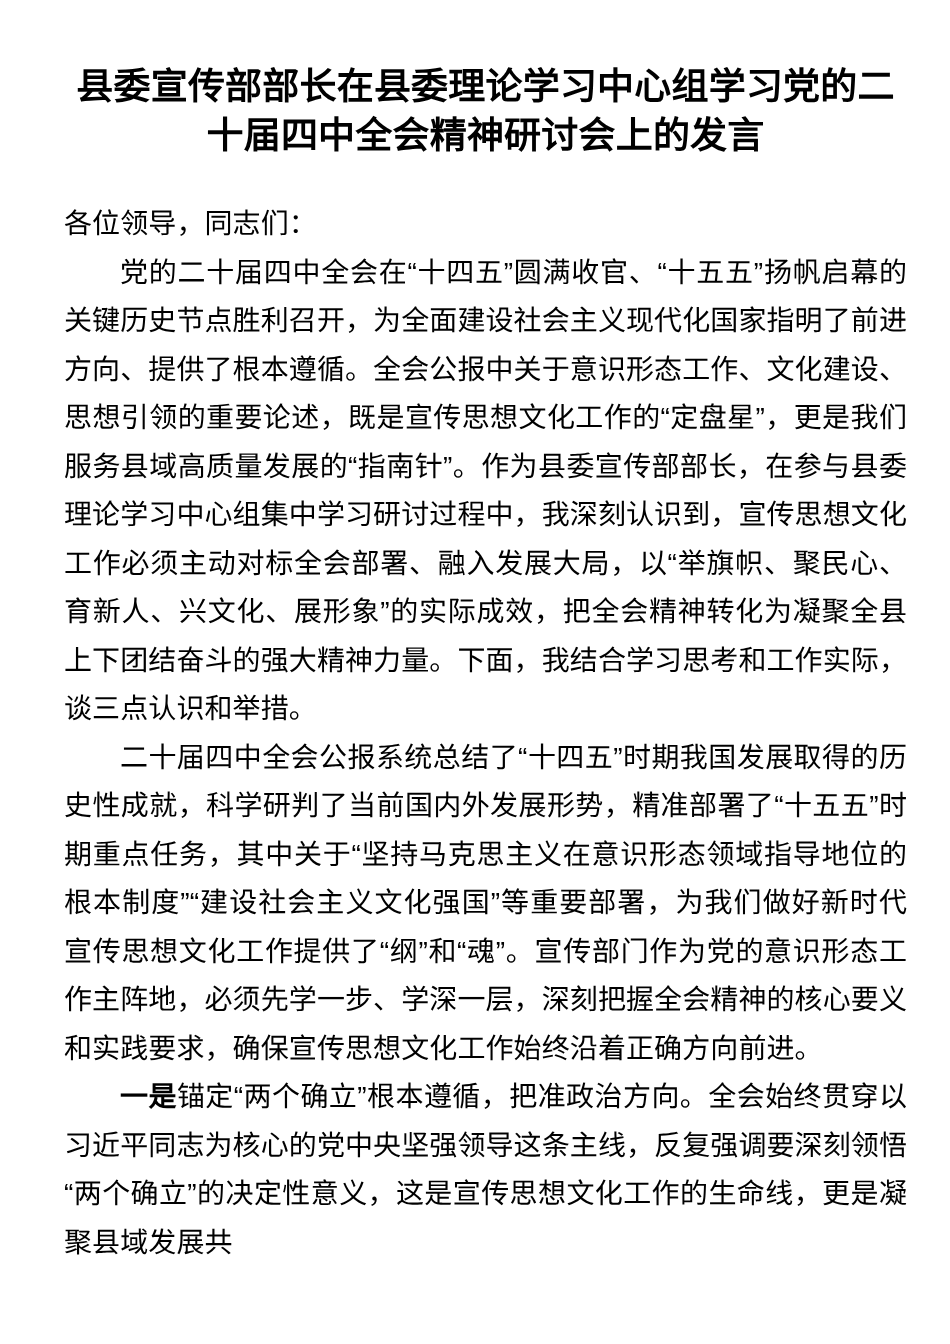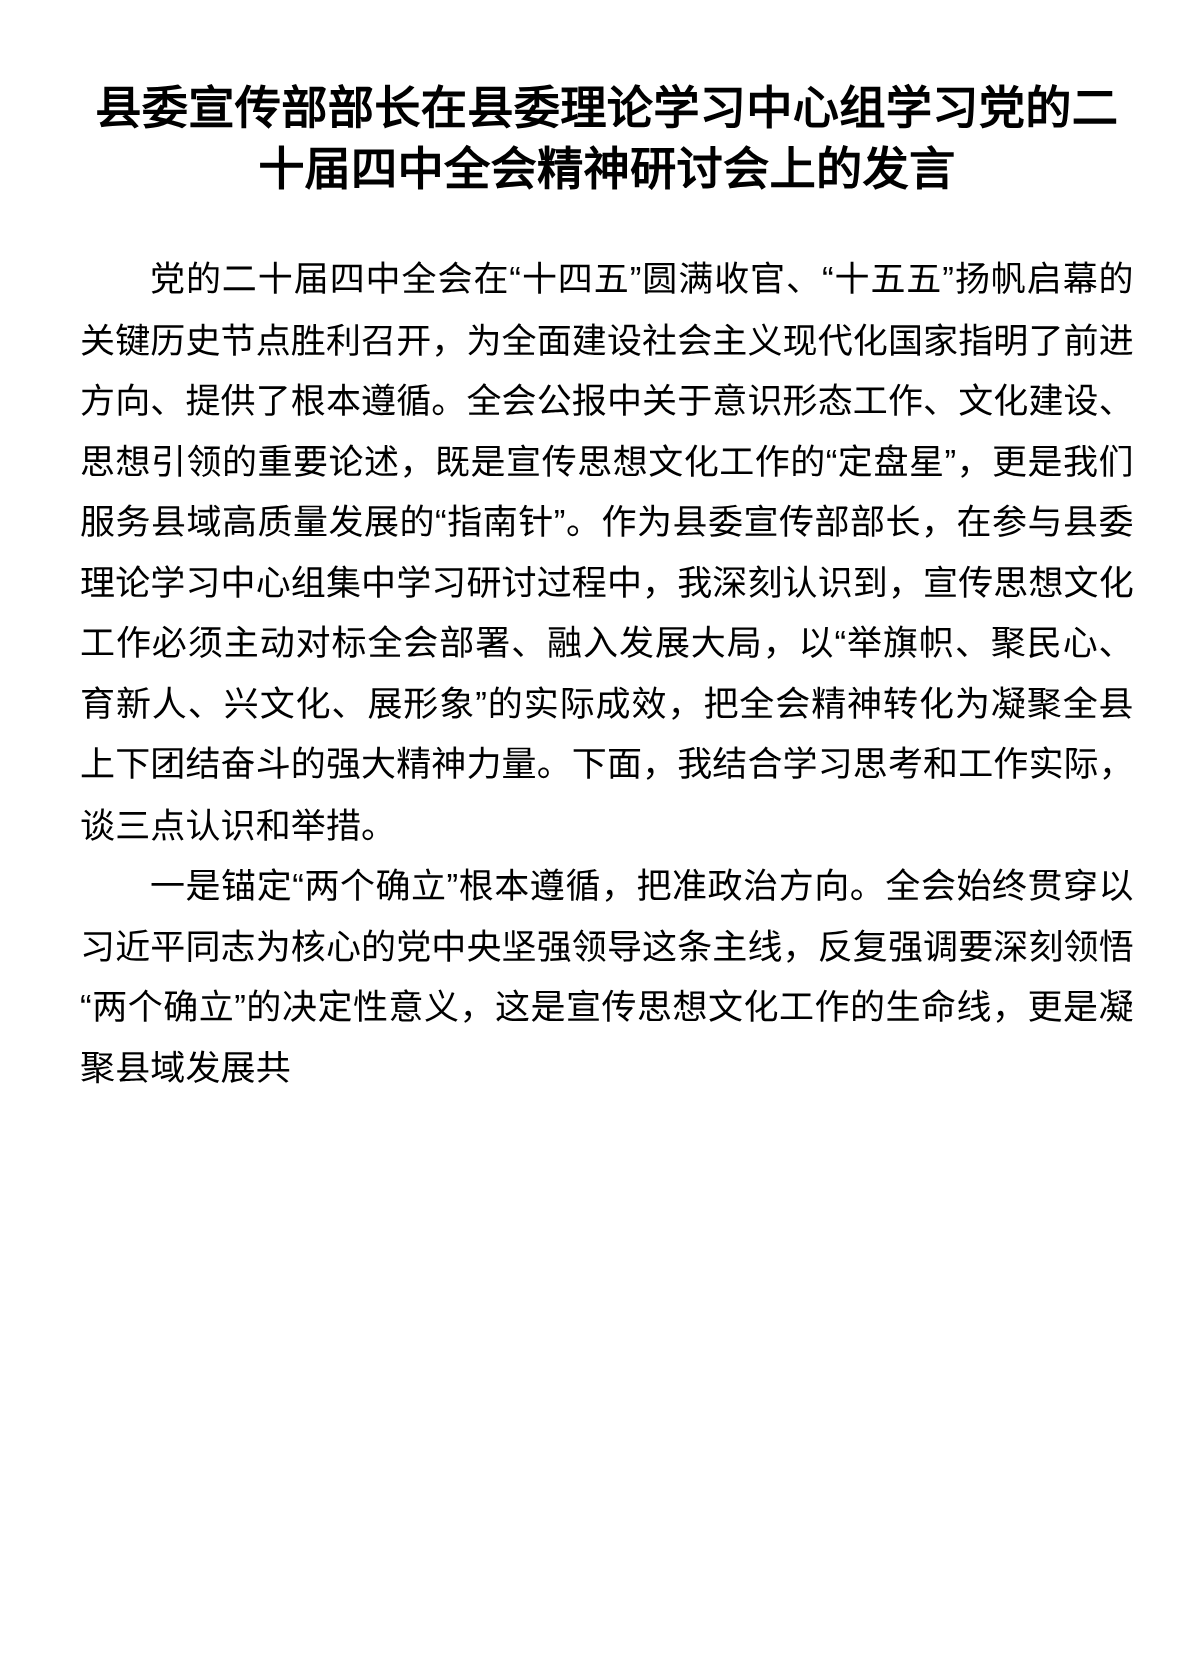--- a/index.html
+++ b/index.html
@@ -44,39 +44,41 @@
     text-align-last: left;
     margin: 0;
     color: #000000;
     word-break: break-all;
     letter-spacing: 0.1px;
   }
   .para.indent {
     text-indent: 56px;
   }
   .b {
-    font-weight: 400;
+    font-weight: 700;
   }
   .spacer-after-title {
     height: 40px;
   }
 </style>
 </head>
 <body>
 
 <div class="page">
 
   <div class="doc-body">
 
     <h1 class="doc-title">县委宣传部部长在县委理论学习中心组学习党的二十届四中全会精神研讨会上的发言</h1>
 
     <div class="spacer-after-title"></div>
 
+    <p class="para">各位领导，同志们：</p>
 
     <p class="para indent">党的二十届四中全会在“十四五”圆满收官、“十五五”扬帆启幕的关键历史节点胜利召开，为全面建设社会主义现代化国家指明了前进方向、提供了根本遵循。全会公报中关于意识形态工作、文化建设、思想引领的重要论述，既是宣传思想文化工作的“定盘星”，更是我们服务县域高质量发展的“指南针”。作为县委宣传部部长，在参与县委理论学习中心组集中学习研讨过程中，我深刻认识到，宣传思想文化工作必须主动对标全会部署、融入发展大局，以“举旗帜、聚民心、育新人、兴文化、展形象”的实际成效，把全会精神转化为凝聚全县上下团结奋斗的强大精神力量。下面，我结合学习思考和工作实际，谈三点认识和举措。</p>
 
 
+    <p class="para indent">二十届四中全会公报系统总结了“十四五”时期我国发展取得的历史性成就，科学研判了当前国内外发展形势，精准部署了“十五五”时期重点任务，其中关于“坚持马克思主义在意识形态领域指导地位的根本制度”“建设社会主义文化强国”等重要部署，为我们做好新时代宣传思想文化工作提供了“纲”和“魂”。宣传部门作为党的意识形态工作主阵地，必须先学一步、学深一层，深刻把握全会精神的核心要义和实践要求，确保宣传思想文化工作始终沿着正确方向前进。</p>
 
     <p class="para indent"><span class="b">一是</span><span>锚定“两个确立”根本遵循，把准政治方向。全会始终贯穿以习近平同志为核心的党中央坚强领导这条主线，反复强调要深刻领悟“两个确立”的决定性意义，这是宣传思想文化工作的生命线，更是凝聚县域发展共</span></p>
 
   </div>
 
 </div>
 
 </body></html>

